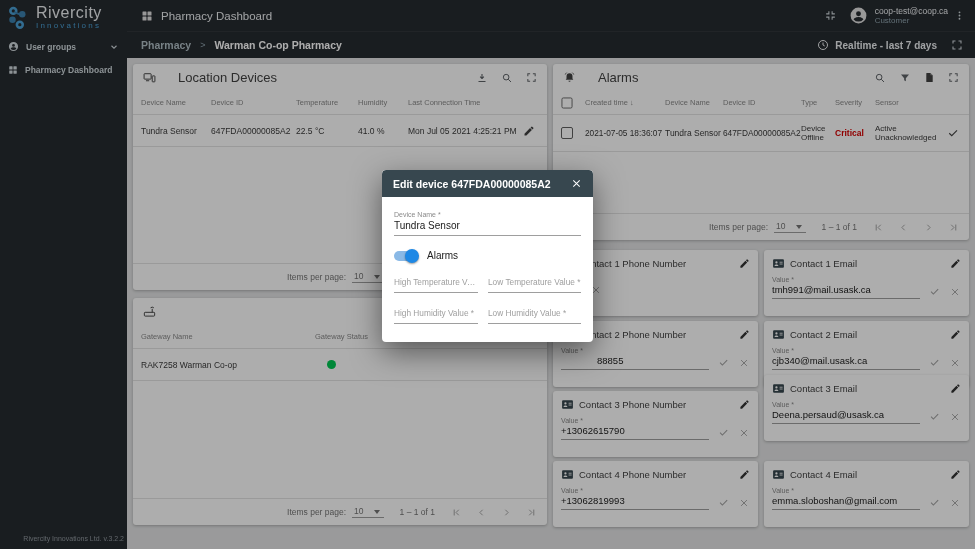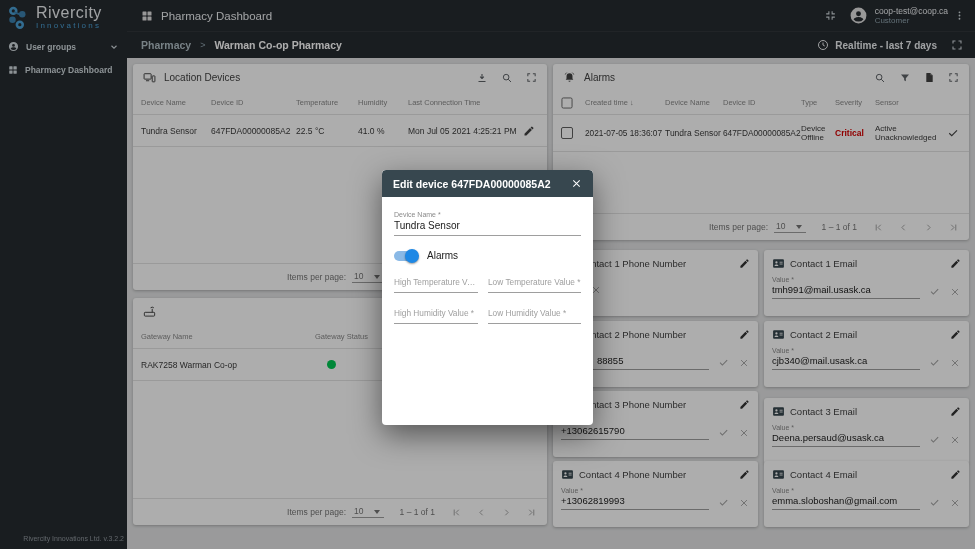--- a/index.html
+++ b/index.html
@@ -28,21 +28,21 @@
   .bc-parent { color:#b0bec5; font-size:10.5px; font-weight:600; }
   .bc-sep { color:#90a4ae; font-size:9px; margin:0 9px; }
   .bc-current { color:#ffffff; font-size:10.5px; font-weight:700; }
   .breadcrumb-bar .sp { flex:1; }
   .realtime { color:#eceff1; font-size:10px; font-weight:600; margin:0 14px 0 6px; }
 
   
   .content { position:absolute; left:127px; top:58px; width:848px; height:491px; background:#e3e4e5; z-index:1; }
   .panel { position:absolute; background:#fff; border-radius:3px; box-shadow:0 1px 3px rgba(0,0,0,.25); }
   .panel-header { height:27px; display:flex; align-items:center; padding:0 10px; gap:6px; }
-  .panel-title { font-size:10px; font-weight:500; color:#424242; flex:1; margin-left:2px; }
+  .panel-title { font-size:13px; font-weight:500; color:#424242; flex:1; margin-left:16px; }
   .hicons { display:flex; align-items:center; gap:13px; color:#5f6368; }
   .hicons .i { cursor:pointer; }
 
   .thead { color:#8a8a8a; font-size:7.5px; }
   .trow  { color:#3a3a3a; font-size:8.5px; border-top:1px solid #e4e4e4; border-bottom:1px solid #e4e4e4; }
   .grid-dev { display:grid; grid-template-columns:70px 85px 62px 50px 1fr 24px; align-items:center; padding-left:8px; }
   .thead.grid-dev { height:23px; }
   .trow.grid-dev { height:33px; }
   .grid-alarm { display:grid; grid-template-columns:24px 80px 58px 78px 34px 40px 1fr 22px; align-items:center; padding-left:8px; }
   .thead.grid-alarm { height:23px; }
@@ -67,21 +67,21 @@
   .card-head { display:flex; align-items:center; gap:5px; color:#37474f; }
   .card-title { font-size:9.5px; font-weight:500; color:#424242; flex:1; }
   .card-label { font-size:7px; color:#8a8a8a; margin-top:6px; }
   .card-valrow { display:flex; align-items:flex-end; margin-top:1px; }
   .card-value { font-size:9.5px; color:#212121; border-bottom:1px solid #9e9e9e; padding-bottom:3px; width:148px; white-space:nowrap; overflow:hidden; }
   .card-acts { display:flex; gap:10px; color:#a0a0a0; margin:0 0 2px 9px; }
   .indent36 { padding-left:36px; }
 
   
   .overlay { position:absolute; inset:0; background:rgba(0,0,0,.32); z-index:50; }
-  .modal { position:absolute; left:382px; top:170px; width:211px; height:255px; background:#fff; border-radius:4px; box-shadow:0 10px 30px rgba(0,0,0,.5); z-index:100; overflow:hidden; }
+  .modal { position:absolute; left:382px; top:170px; width:211px; height:172px; background:#fff; border-radius:4px; box-shadow:0 10px 30px rgba(0,0,0,.5); z-index:100; overflow:hidden; }
   .modal-header { height:27px; background:#37474f; display:flex; align-items:center; padding:0 11px; border-radius:4px 4px 0 0; }
   .modal-title { color:#fff; font-size:10.5px; font-weight:700; flex:1; }
   .modal-body { padding:8px 12px 0 12px; }
   .m-label { font-size:7px; color:#8a8a8a; margin-top:6px; }
   .m-value { font-size:10px; color:#212121; border-bottom:1px solid #9e9e9e; padding:2px 0 4px 0; }
   .toggle-row { display:flex; align-items:center; margin-top:14px; gap:10px; }
   .toggle { position:relative; width:23px; height:10px; border-radius:5px; background:#8ab9e6; cursor:pointer; }
   .toggle-thumb { position:absolute; right:-2px; top:-2px; width:14px; height:14px; border-radius:50%; background:#1e88e5; box-shadow:0 1px 2px rgba(0,0,0,.4); }
   .toggle-label { font-size:10px; color:#212121; }
   .m-fields { display:grid; grid-template-columns:84px 1fr; gap:0 10px; margin-top:16px; }
@@ -591,21 +591,21 @@
                 </svg>
               </span>
               <span class="i" style="width:10px;">
                 <svg viewBox="0 0 24 24" width="100%" fill="none" stroke="currentColor" stroke-width="2.2">
                   <path d="M5 5l14 14M19 5L5 19"></path>
                 </svg>
               </span>
             </span>
           </div>
         </div>
-        <div class="card" style="left: 637px; top: 340px;">
+        <div class="card" style="left: 637px; top: 317px;">
           <div class="card-head">
             <span class="i" style="width:13px;">
               <svg viewBox="0 0 24 24" width="100%">
                 <rect x="2" y="4" width="20" height="16" rx="1.8" fill="currentColor"></rect>
                 <circle cx="8.2" cy="10" r="2.1" fill="#fff"></circle>
                 <path d="M4.6 16.6c.2-1.8 2.3-2.7 3.6-2.7s3.4.9 3.6 2.7z" fill="#fff"></path>
                 <rect x="14" y="8.8" width="5.6" height="1.5" fill="#fff"></rect>
                 <rect x="14" y="12.2" width="5.6" height="1.5" fill="#fff"></rect>
               </svg>
             </span>

